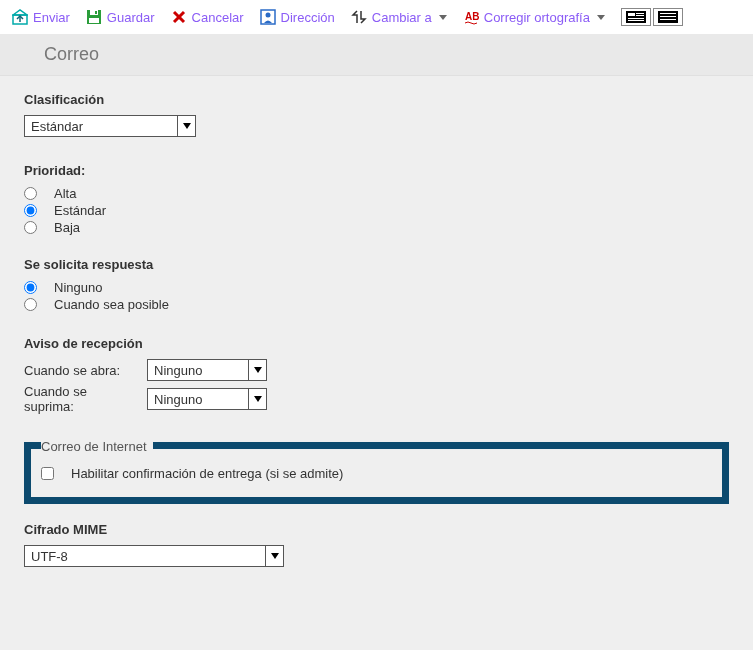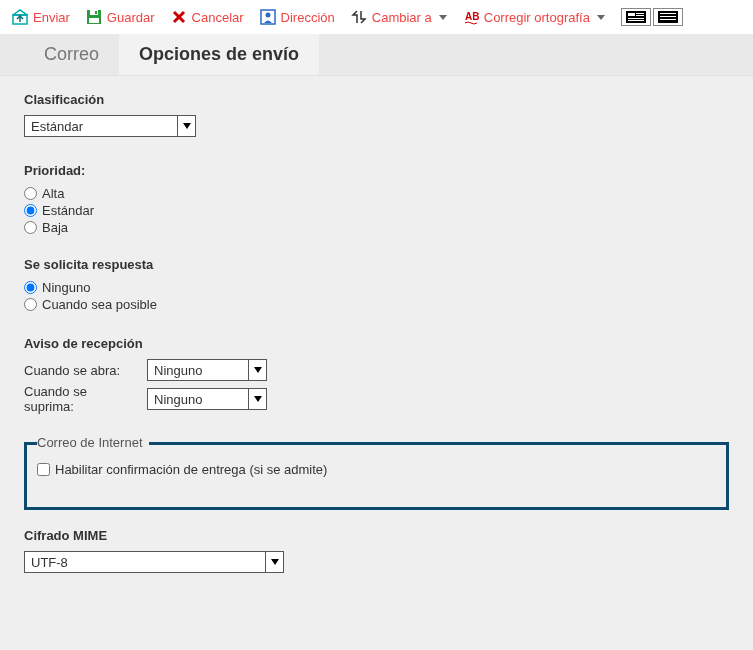--- a/index.html
+++ b/index.html
@@ -19,21 +19,21 @@
     align-items: center;
     gap: 16px;
     padding: 8px 12px;
     background: #fff;
   }
   .tb-btn {
     display: inline-flex;
     align-items: center;
     gap: 5px;
     cursor: pointer;
-    color: #ef4444;
+    color: #8b5cf6;
     font-size: 13px;
   }
   .tb-btn svg { width: 16px; height: 16px; flex: none; }
   .caret {
     width: 0; height: 0;
     border-left: 4px solid transparent;
     border-right: 4px solid transparent;
     border-top: 5px solid #666;
     margin-left: 2px;
   }
@@ -99,32 +99,32 @@
     width: 0; height: 0;
     border-left: 4px solid transparent;
     border-right: 4px solid transparent;
     border-top: 6px solid #000;
   }
   .select.w170 { width: 172px; }
   .select.w120 { width: 120px; }
   .select.w38  { width: 38px; }
   .select.w230 { width: 260px; }
   .radio-row, .check-row {
-    display: flex; align-items: center; gap: 5px;
+    display: flex; align-items: center; gap: 17px;
     margin: 2px 0;
   }
   .radio-row input[type=radio], .check-row input[type=checkbox] {
     margin: 0;
   }
   .row { display: flex; align-items: center; gap: 8px; margin: 3px 0; }
   .row .lbl { width: 115px; }
   .fieldset {
-    border: 3px solid #0c4a6e;
+    border: 7px solid #0c4a6e;
     margin-top: 28px;
-    padding: 0 10px 28px 10px;
+    padding: 0 10px 14px 10px;
     position: relative;
   }
   .fieldset .legend {
     position: relative;
     top: -10px;
     background: #efefef;
     display: inline-block;
     padding-right: 6px;
     color: #555;
   }
@@ -201,21 +201,20 @@
           <rect x="2" y="2" width="16" height="1" fill="#fff"></rect>
           <rect x="2" y="5" width="16" height="1" fill="#fff"></rect>
           <rect x="2" y="8" width="16" height="1" fill="#fff"></rect>
         </svg>
     </div>
   </div>
 </div>
 
 <div class="tabs">
   <div class="tab">Correo</div>
-  <div class="tab active">Opciones de envío</div>
 </div>
 
 <div class="panel">
 
   <div class="section-title first">Clasificación</div>
   <div class="select w170">
     <span class="val">Estándar</span>
     <span class="dd"></span>
   </div>
 

